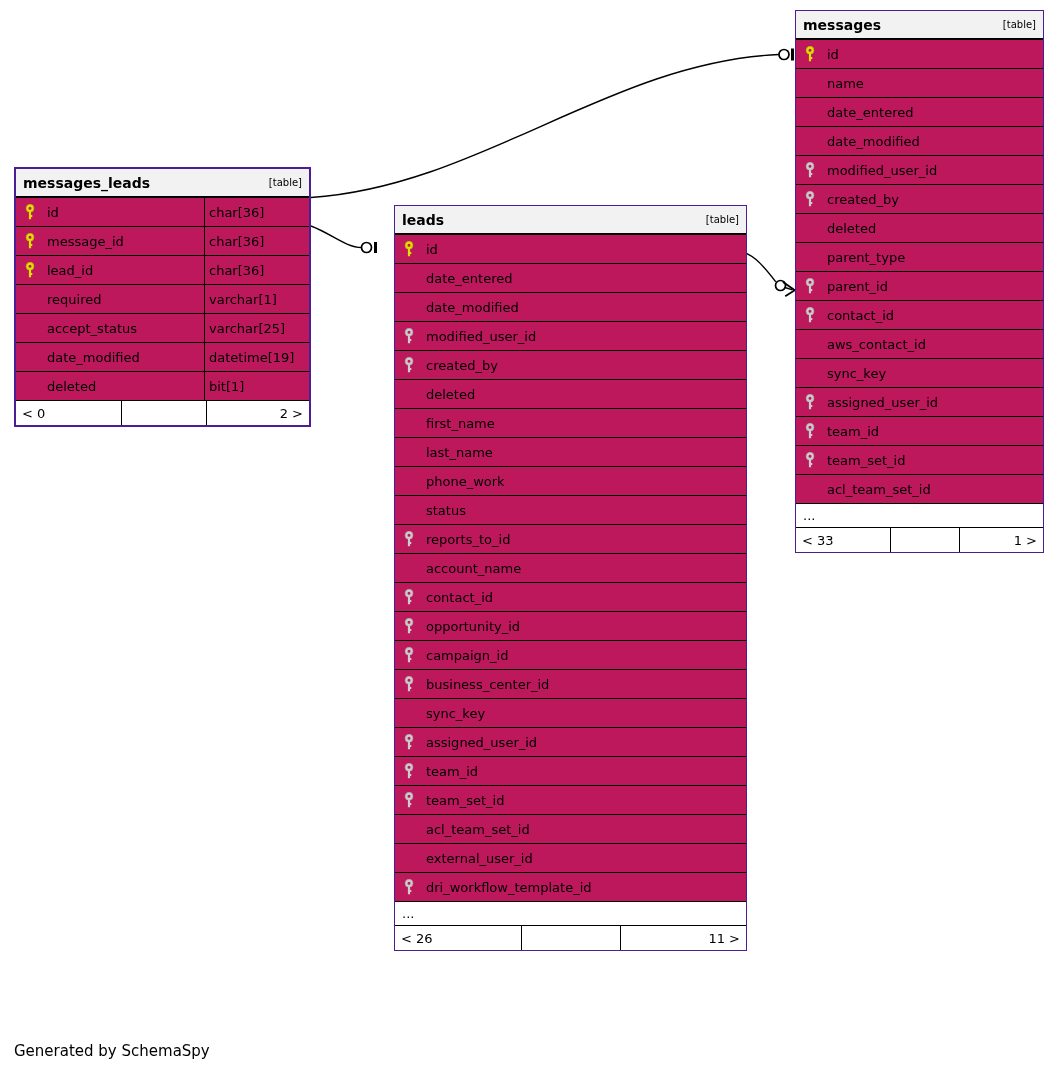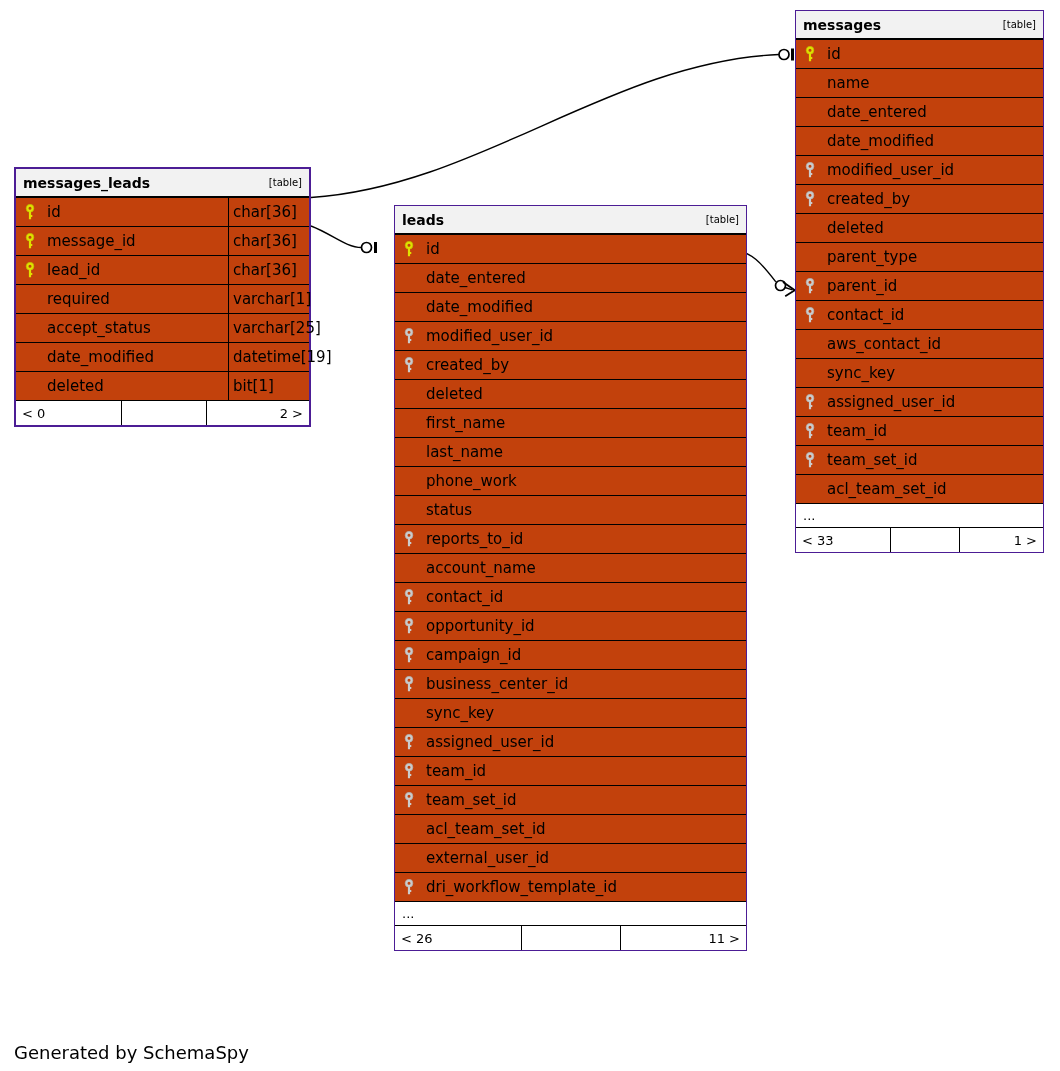--- a/index.html
+++ b/index.html
@@ -13,38 +13,38 @@
   .dbtable.focal{border-width:2px;margin-top:44px;}
   .thead{
     background:#f2f2f2;border-bottom:2px solid #000;height:29px;
     display:flex;align-items:center;justify-content:space-between;
     padding:0 7px;box-sizing:border-box;
   }
   .tname{font-weight:bold;font-size:14px;white-space:nowrap;}
   .tbadge{font-size:10px;white-space:nowrap;}
   .trow{
     height:29px;border-bottom:1px solid #000;display:flex;align-items:center;
-    padding-left:8px;box-sizing:border-box;font-size:15px;background:#c2410c;
+    padding-left:8px;box-sizing:border-box;font-size:13px;background:#be185d;
   }
   .keycell{width:12px;margin-right:11px;flex:none;display:flex;align-items:center;justify-content:center;}
   .colname{white-space:nowrap;}
   .coltype{
-    margin-left:auto;align-self:stretch;border-left:1px solid #000;width:81px;flex:none;
+    margin-left:auto;align-self:stretch;border-left:1px solid #000;width:105px;flex:none;
     display:flex;align-items:center;padding-left:4px;box-sizing:border-box;white-space:nowrap;
   }
   .ellipsisrow{
     height:24px;border-bottom:1px solid #000;display:flex;align-items:center;
     padding-left:7px;box-sizing:border-box;font-size:13px;
   }
   .tfoot{height:24px;display:flex;box-sizing:border-box;font-size:13px;}
   .fcell{display:flex;align-items:center;box-sizing:border-box;flex:none;}
   .fleft{padding-left:6px;}
   .fmid{border-left:1px solid #000;border-right:1px solid #000;}
   .fright{flex:1;justify-content:flex-end;padding-right:6px;}
-  .generator-note{position:absolute;left:14px;top:1042px;font-size:18px;white-space:nowrap;}
+  .generator-note{position:absolute;left:14px;top:1042px;font-size:15px;white-space:nowrap;}
 </style>
 </head>
 <body>
 
 <svg id="relations" width="1060" height="1071" viewBox="0 0 1060 1071">
 
   <g>
     <path d="M311,197.5 C480,186 610,62 779,54.5" fill="none" stroke="#000" stroke-width="1.4"></path>
     <circle cx="784" cy="54.5" r="5" fill="#fff" stroke="#000" stroke-width="1.7"></circle>
     <line x1="792.5" y1="48.5" x2="792.5" y2="60.5" stroke="#000" stroke-width="3"></line>

